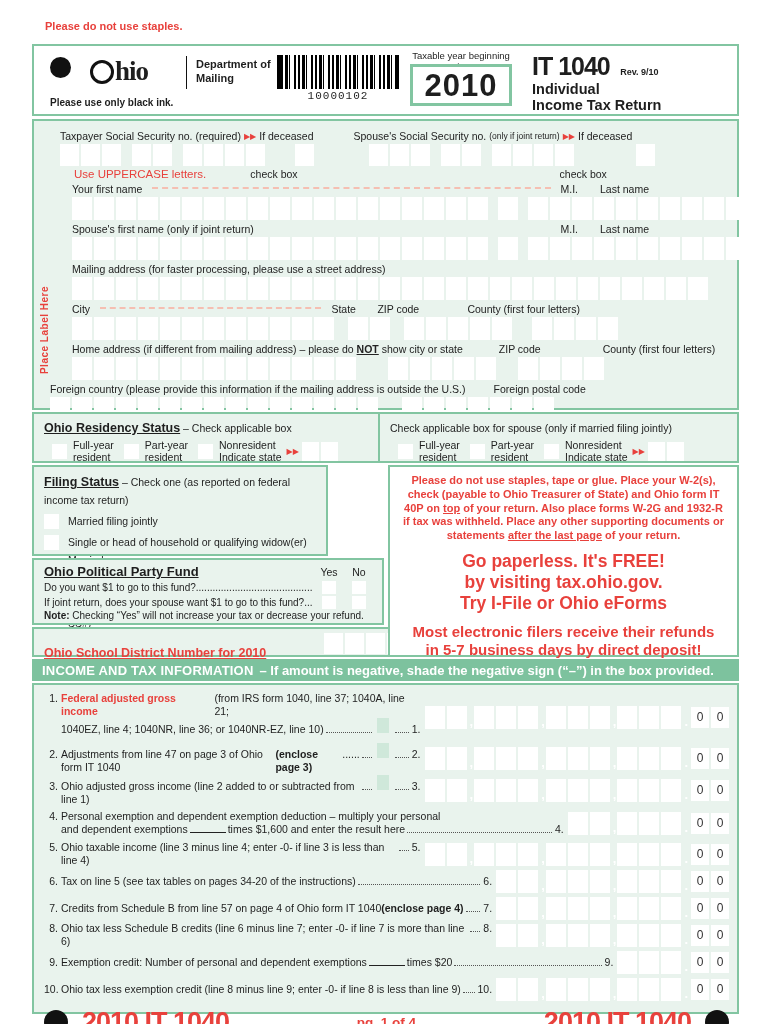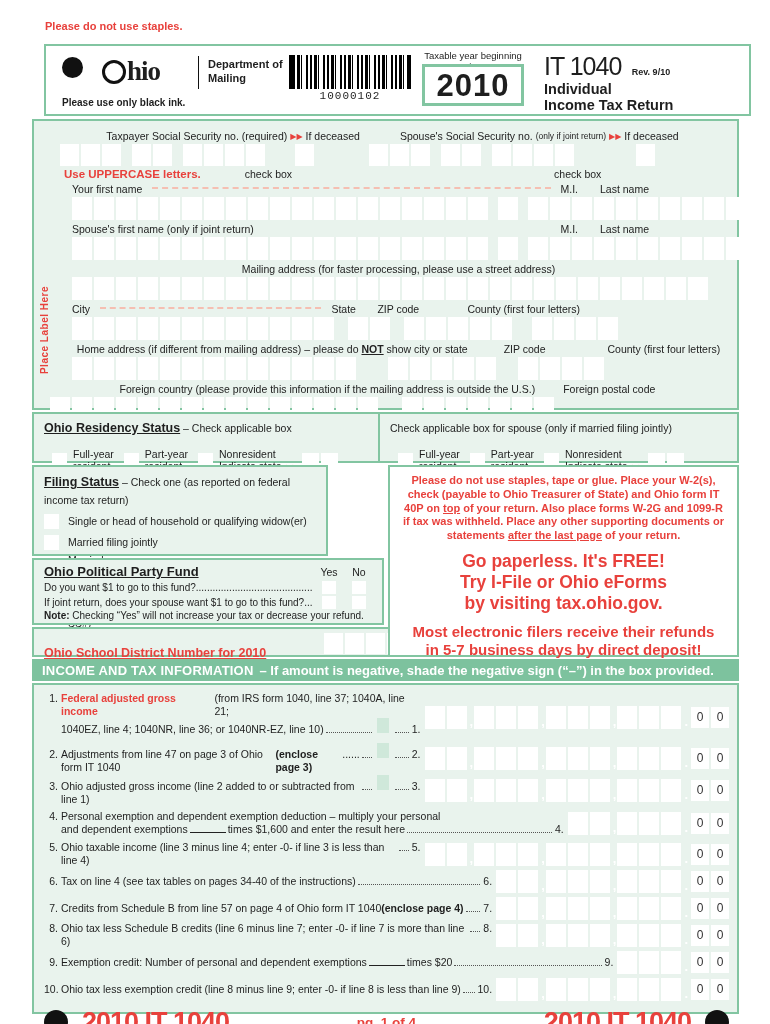--- a/index.html
+++ b/index.html
@@ -17,55 +17,55 @@
   .grp:last-child { margin-right:0; }
   .boxes { display:flex; align-items:center; }
   .boxes.ssn .cell { width:19px; height:22px; }
   .boxes.small .cell { width:17px; height:19px; }
   .cb { display:inline-block; width:15px; height:15px; background:#fff; flex:0 0 auto; }
   .lbl { font-size:10.5px; color:#222; }
   .dashfill { flex:1; border-bottom:2px dashed #f5bfb2; margin:0 10px 3px 10px; height:1px; }
 
   
   .staples { position:absolute; left:45px; top:20px; font-size:11px; font-weight:bold; }
-  .hdr { left:44px; top:44px; width:707px; height:72px; background:#fff; }
+  .hdr { left:32px; top:44px; width:707px; height:72px; background:#fff; }
   .regmark { position:absolute; width:21px; height:21px; border-radius:50%; background:#111; }
   .hdr .regmark { left:16px; top:11px; }
   .logo { position:absolute; left:56px; top:10px; display:flex; align-items:center; }
   .oring { display:inline-block; width:24px; height:24px; border:3px solid #111; border-radius:50%; margin-right:1px; }
   .hio { font-size:27px; font-weight:bold; letter-spacing:-1px; font-family:"Liberation Serif","DejaVu Serif",serif; }
   .logodiv { position:absolute; left:152px; top:10px; width:1px; height:33px; background:#111; }
   .dept { position:absolute; left:162px; top:12px; font-size:11px; font-weight:bold; line-height:1.25; }
   .blackink { position:absolute; left:16px; bottom:6px; font-size:10px; font-weight:bold; }
   .barcode { position:absolute; left:243px; top:9px; width:122px; height:34px;
      border-left:4px solid #000; border-right:4px solid #000;
      background:repeating-linear-gradient(90deg,#000 0 2px,#fff 2px 4px,#000 4px 7px,#fff 7px 8px,#000 8px 9px,#fff 9px 13px,#000 13px 15px,#fff 15px 17px); }
   .barcodenum { position:absolute; left:243px; top:44px; width:122px; text-align:center; font-size:11px; font-family:"Liberation Mono","DejaVu Sans Mono",monospace; letter-spacing:1px; }
   .taxyear { position:absolute; left:374px; top:4px; width:106px; text-align:center; font-size:9.5px; }
   .yearbox { position:absolute; left:376px; top:18px; width:102px; height:42px; border:3px solid #82c5a1; background:#fff; text-align:center; font-size:31px; font-weight:bold; line-height:38px; letter-spacing:1px; }
   .formid { position:absolute; left:498px; top:6px; }
-  .formid .code { font-size:25px; font-weight:normal; letter-spacing:-1px; display:inline-block; }
+  .formid .code { font-size:25px; font-weight:bold; letter-spacing:-1px; display:inline-block; }
   .formid .rev { font-size:9px; font-weight:bold; margin-left:6px; }
   .formid .sub { font-size:14.5px; font-weight:bold; line-height:1.12; }
 
   
   .main { left:32px; top:119px; width:707px; height:291px; padding:6px 12px 0 26px; }
   .placelabel { position:absolute; left:5px; top:165px; writing-mode:vertical-lr; transform:rotate(180deg); font-size:10px; font-weight:bold; color:#e8413c; letter-spacing:.5px; }
   .mrow { display:flex; align-items:center; }
-  .mrow.lblrow { margin-top:3px; margin-bottom:2px;justify-content:center; }
+  .mrow.lblrow { margin-top:3px; margin-bottom:2px; }
   .caption { font-size:10.5px; }
 
   
   .resid { left:32px; top:412px; width:707px; height:51px; display:flex; }
   .resid .half { padding:4px 8px 0 10px; }
   .resid .half.l { width:346px; border-right:2px solid #82c5a1; }
   .resid .half.r { flex:1; }
   .sect-title { font-size:12.5px; font-weight:bold; text-decoration:underline; }
   .sect-rest { font-size:10.5px; }
-  .resopts { display:flex; align-items:flex-end; margin-top:12px;padding-left:8px; }
+  .resopts { display:flex; align-items:center; margin-top:3px;padding-left:8px; }
   .resopt { display:flex; align-items:center; margin-right:10px; }
   .resopt .t { font-size:10.5px; line-height:1.15; margin-left:6px; }
 
   
   .filing { left:32px; top:465px; width:296px; height:91px; padding:5px 8px 0 10px; }
   .fopt { display:flex; align-items:center; margin-top:6px; }
   .fopt .t { font-size:10.5px; margin-left:9px; line-height:1.2; }
 
   
   .fund { left:32px; top:558px; width:352px; height:67px; padding:4px 8px 0 10px; }
@@ -203,21 +203,21 @@
             <div class="cell"></div>
           </div>
         </div>
       <div class="boxes ssn" style="margin-left:60px">
           <div class="grp">
             <div class="cell"></div>
           </div>
         </div>
     </div>
     <div class="mrow" style="margin-top:2px">
-      <span class="red" style="font-size:11.5px;font-weight:bold;margin-left:4px">Use UPPERCASE letters.</span>
+      <span class="red" style="font-size:11.5px;font-weight:normal;margin-left:14px">Use UPPERCASE letters.</span>
       <span class="caption" style="margin-left:44px">check box</span>
       <span class="caption" style="margin-left:262px">check box</span>
     </div>
 
     <div class="mrow lblrow" style="width:660px">
       <span class="lbl" style="margin-left:12px">Your first name</span>
       <span class="dashfill"></span>
       <span class="lbl">M.I.</span>
       <span class="lbl" style="margin-left:22px;width:120px">Last name</span>
     </div>
@@ -533,25 +533,25 @@
             </div>
           </div>
       </div>
     </div>
   </div>
 
   <div class="gbox filing">
     <span class="sect-title">Filing Status</span><span class="sect-rest"> – Check one (as reported on federal income tax return)</span>
     <div class="fopt">
         <span class="cb"></span>
-        <span class="t">Single or head of household or qualifying widow(er)</span>
+        <span class="t">Married filing jointly</span>
       </div>
     <div class="fopt">
         <span class="cb"></span>
-        <span class="t">Married filing jointly</span>
+        <span class="t">Single or head of household or qualifying widow(er)</span>
       </div>
     <div class="fopt" style="margin-top:4px">
       <span class="cb"></span>
       <span class="t"><span>Married filing separately</span><br><span>(enter spouse's SS#)</span></span>
       <span class="arrows" style="margin-left:8px">▶▶</span>
       <div class="boxes small">
           <div class="grp">
             <div class="cell"></div>
             <div class="cell"></div>
             <div class="cell"></div>
@@ -604,25 +604,25 @@
         <div class="grp">
           <div class="cell"></div>
           <div class="cell"></div>
           <div class="cell"></div>
           <div class="cell"></div>
         </div>
       </div>
   </div>
 
   <div class="wbox instr">
-    <div class="p1"><span>Please do not use staples, tape or glue. Place your W-2(s), check (payable to Ohio Treasurer of State) and Ohio form IT 40P on </span><span class="u">top</span><span> of your return. Also place forms W-2G and 1099-R if tax was withheld. Place any other supporting documents or statements </span><span class="u">after the last page</span><span> of your return.</span></div>
+    <div class="p1"><span>Please do not use staples, tape or glue. Place your W-2(s), check (payable to Ohio Treasurer of State) and Ohio form IT 40P on </span><span class="u">top</span><span> of your return. Also place forms W-2G and 1932-R if tax was withheld. Place any other supporting documents or statements </span><span class="u">after the last page</span><span> of your return.</span></div>
     <div class="p2">
       <div>Go paperless. It's FREE!</div>
+      <div>by visiting tax.ohio.gov.</div>
       <div>Try I-File or Ohio eForms</div>
-      <div>by visiting tax.ohio.gov.</div>
     </div>
     <div class="p3">
       <div>Most electronic filers receive their refunds</div>
       <div>in 5-7 business days by direct deposit!</div>
     </div>
   </div>
 
   <div class="incbar">
     <span class="t1">INCOME AND TAX INFORMATION</span>
     <span class="t2">– If amount is negative, shade the negative sign (“–”) in the box provided.</span>
@@ -817,21 +817,21 @@
             </div>
             <span class="sep">.</span>
             <div class="centcell">0</div>
             <div class="centcell">0</div>
           </div>
         </div>
         <div class="iline">
           <div class="ilabel">
             <div class="itext">
               <span class="inum">6.</span>
-              <span>Tax on line 4 (see tax tables on pages 34-40 of the instructions)</span>
+              <span>Tax on line 5 (see tax tables on pages 34-20 of the instructions)</span>
               <span class="leader"></span>
               <span class="iend">6.</span>
             </div>
           </div>
           <div class="iboxes">
             <div class="grp" style="margin-right: 0px;">
               <div class="cell"></div>
               <div class="cell"></div>
             </div>
             <span class="sep">,</span>

